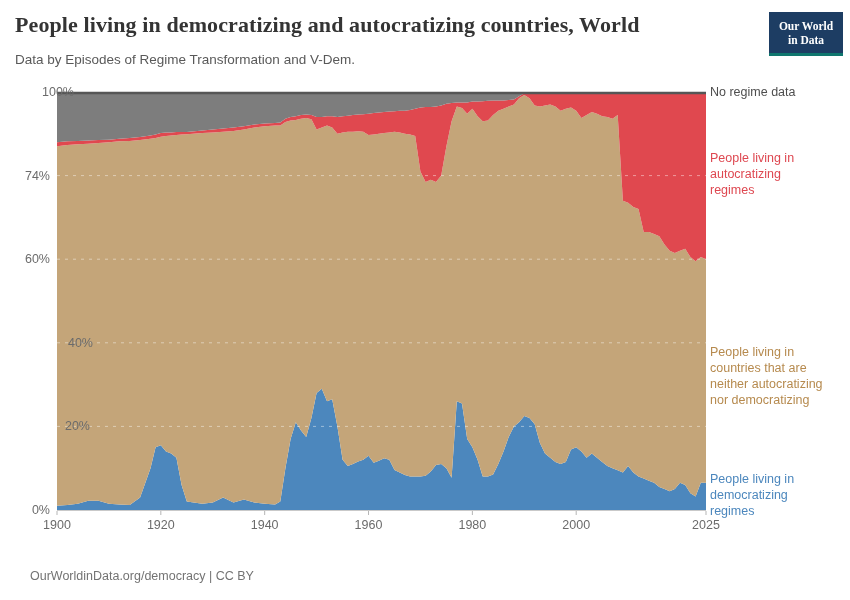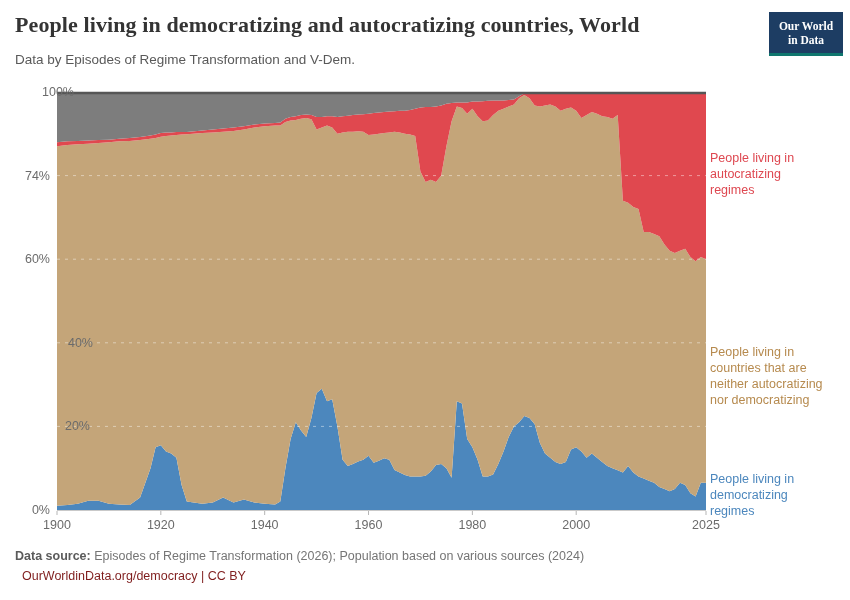--- a/index.html
+++ b/index.html
@@ -21,22 +21,22 @@
          font-size:12.5px;color:#6b6b6b;line-height:16px;}
   .area-label{position:absolute;left:710px;width:118px;
               font-size:12.5px;line-height:16px;}
   #label-nodata{top:84px;width:140px;}
   #label-autocratizing{top:150px;}
   #label-neither{top:344px;}
   #label-democratizing{top:471px;}
   .footer-line1{position:absolute;left:15px;top:549px;width:820px;
                 font-size:12.5px;color:#757575;}
   .footer-line1 b{color:#5b5b5b;font-weight:700;}
-  .footer-line2{position:absolute;left:22px;top:569px;width:820px;
-                font-size:12.5px;color:#7f1d1d;}
+  .footer-line2{position:absolute;left:30px;top:569px;width:820px;
+                font-size:12.5px;color:#737373;}
 </style>
 </head>
 <body>
 
 <div class="page">
 
   <div class="title">People living in democratizing and autocratizing countries, World</div>
   <div class="subtitle">Data by Episodes of Regime Transformation and V-Dem.</div>
 
   <div class="owid-logo">
@@ -59,25 +59,25 @@
       <line x1="57" x2="706" y1="510.5" y2="510.5" stroke="#c9c9c9" stroke-width="1"></line>
       <line x1="57" x2="57" y1="511" y2="515" stroke="#b5b5b5" stroke-width="1"></line>
       <line x1="160.84" x2="160.84" y1="511" y2="515" stroke="#b5b5b5" stroke-width="1"></line>
       <line x1="264.68" x2="264.68" y1="511" y2="515" stroke="#b5b5b5" stroke-width="1"></line>
       <line x1="368.52" x2="368.52" y1="511" y2="515" stroke="#b5b5b5" stroke-width="1"></line>
       <line x1="472.36" x2="472.36" y1="511" y2="515" stroke="#b5b5b5" stroke-width="1"></line>
       <line x1="576.2" x2="576.2" y1="511" y2="515" stroke="#b5b5b5" stroke-width="1"></line>
       <line x1="706" x2="706" y1="511" y2="515" stroke="#b5b5b5" stroke-width="1"></line>
     </svg>
 
+  <div class="area-label" id="label-nodata" style="color: rgb(78, 78, 78);">No regime data</div>
   <div class="area-label" id="label-autocratizing" style="color: rgb(222, 72, 81);">People living in autocratizing regimes</div>
   <div class="area-label" id="label-neither" style="color: rgb(182, 138, 78);">People living in countries that are neither autocratizing nor democratizing</div>
   <div class="area-label" id="label-democratizing" style="color: rgb(76, 135, 189);">People living in democratizing regimes</div>
 
-  <div class="footer-line1"><b>Data source:</b><span> Episodes of Regime Transformation (2026); Population based on various sources (2024)</span></div>
   <div class="footer-line2">OurWorldinData.org/democracy | CC BY</div>
 
 <div class="ytick" style="top: 502px;">0%</div>
     <div class="ytick" style="top: 418.4px; margin-left: 40px;">20%</div>
     <div class="ytick" style="top: 334.8px; padding-left: 43px;">40%</div>
     <div class="ytick" style="top: 251.2px;">60%</div>
     <div class="ytick" style="top: 167.6px;">74%</div>
     <div class="ytick" style="top: 84px; padding-left: 24px;">100%</div>
     <div class="xtick" style="left: 27px; top: 517px;">1900</div>
     <div class="xtick" style="left: 130.84px; top: 517px;">1920</div>

